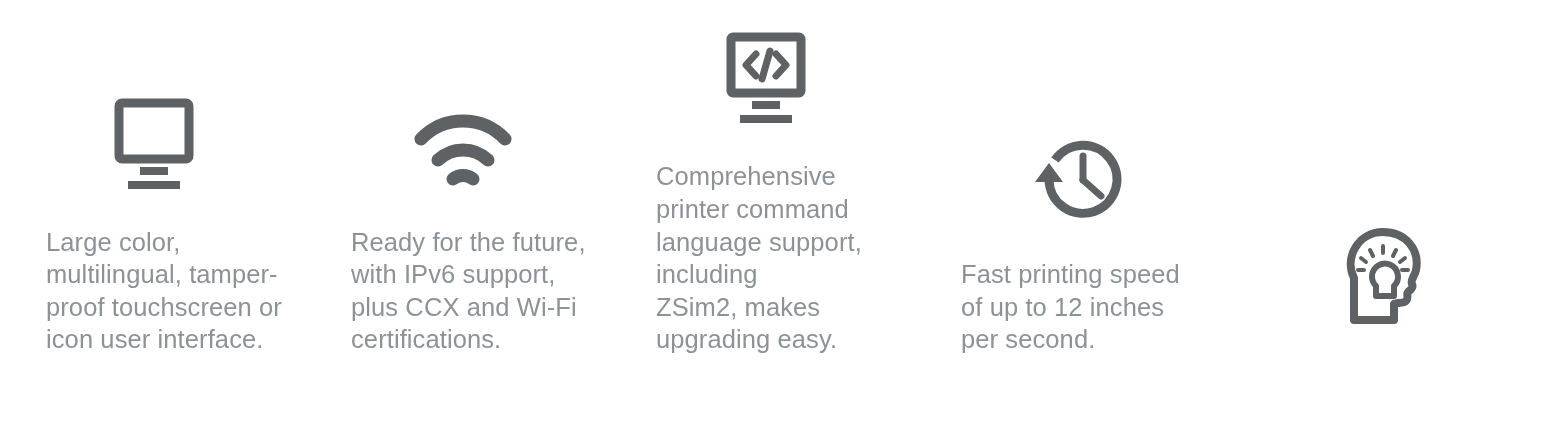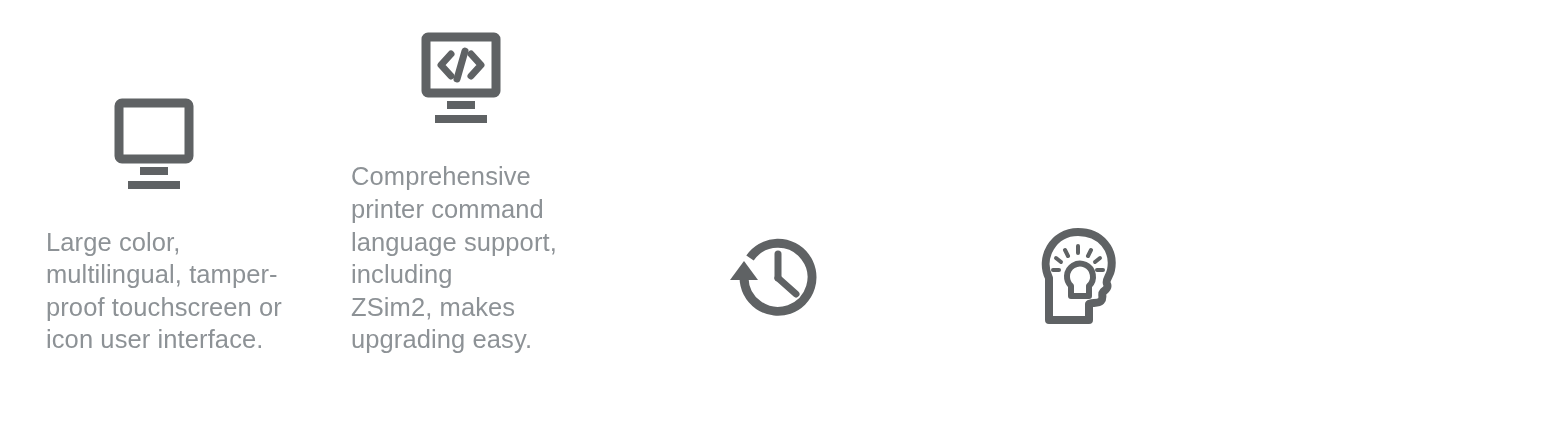--- a/index.html
+++ b/index.html
@@ -70,20 +70,33 @@
         <rect x="34" y="69" width="28" height="8" fill="#5f6264"></rect>
         <rect x="22" y="83" width="52" height="8" fill="#5f6264"></rect>
       </svg>
     </div>
     <div class="feature-text">Large color,
 multilingual, tamper-
 proof touchscreen or
 icon user interface.</div>
   </div>
 
+  <div class="feature-col">
+    <div class="icon-wrap wifi">
+      <svg width="100" height="96" viewBox="0 0 100 96" fill="none">
+        <path d="M8 41 A58 58 0 0 1 92 41" stroke="#5f6264" stroke-width="13" stroke-linecap="round"></path>
+        <path d="M25 62 A36 36 0 0 1 75 62" stroke="#5f6264" stroke-width="13" stroke-linecap="round"></path>
+        <path d="M40 81 A16 16 0 0 1 60 81" stroke="#5f6264" stroke-width="13" stroke-linecap="round"></path>
+      </svg>
+    </div>
+    <div class="feature-text">Ready for the future,
+with IPv6 support,
+plus CCX and Wi-Fi
+certifications.</div>
+  </div>
 
   <div class="feature-col">
     <div class="icon-wrap code">
       <svg width="96" height="96" viewBox="0 0 96 96" fill="none">
         <rect x="13" y="5" width="70" height="56" rx="2" ry="2" stroke="#5f6264" stroke-width="9"></rect>
         <path d="M38 22 L28 33 L38 44" stroke="#5f6264" stroke-width="7" stroke-linecap="round" stroke-linejoin="round"></path>
         <path d="M58 22 L68 33 L58 44" stroke="#5f6264" stroke-width="7" stroke-linecap="round" stroke-linejoin="round"></path>
         <path d="M52 19 L44 47" stroke="#5f6264" stroke-width="7" stroke-linecap="round"></path>
         <rect x="34" y="69" width="28" height="8" fill="#5f6264"></rect>
         <rect x="22" y="83" width="52" height="8" fill="#5f6264"></rect>
@@ -99,20 +112,23 @@
 
   <div class="feature-col">
     <div class="icon-wrap clock">
       <svg width="100" height="96" viewBox="0 0 100 96" fill="none">
         <path d="M26 30 A34 34 0 1 1 20 50" stroke="#5f6264" stroke-width="9" fill="none" stroke-linecap="butt"></path>
         <path d="M20 33 L34 52 L6 52 Z" fill="#5f6264"></path>
         <path d="M54 26 L54 50" stroke="#5f6264" stroke-width="7" stroke-linecap="round"></path>
         <path d="M54 50 L72 66" stroke="#5f6264" stroke-width="7" stroke-linecap="round"></path>
       </svg>
     </div>
+    <div class="feature-text">Fast printing speed
+of up to 12 inches
+per second.</div>
   </div>
 
   <div class="feature-col">
     <div class="icon-wrap brain">
       <svg width="100" height="104" viewBox="0 0 100 104" fill="none">
         <path d="M18 78 L18 54 C8 34 22 8 47 8 C70 8 84 26 80 46 C79 52 74 56 76 60 C78 64 74 66 72 68 C70 70 73 74 70 77 C67 80 60 78 58 80 L58 96 L18 96 Z" stroke="#5f6264" stroke-width="8" stroke-linejoin="round" fill="none"></path>
         <path d="M36 52 A13 13 0 1 1 58 62 L58 72 L40 72 L40 62 A13 13 0 0 1 36 52 Z" stroke="#5f6264" stroke-width="6" stroke-linejoin="round" fill="none"></path>
         <path d="M47 22 L47 29" stroke="#5f6264" stroke-width="4" stroke-linecap="round"></path>
         <path d="M34 26 L37 32" stroke="#5f6264" stroke-width="4" stroke-linecap="round"></path>
         <path d="M60 26 L57 32" stroke="#5f6264" stroke-width="4" stroke-linecap="round"></path>

